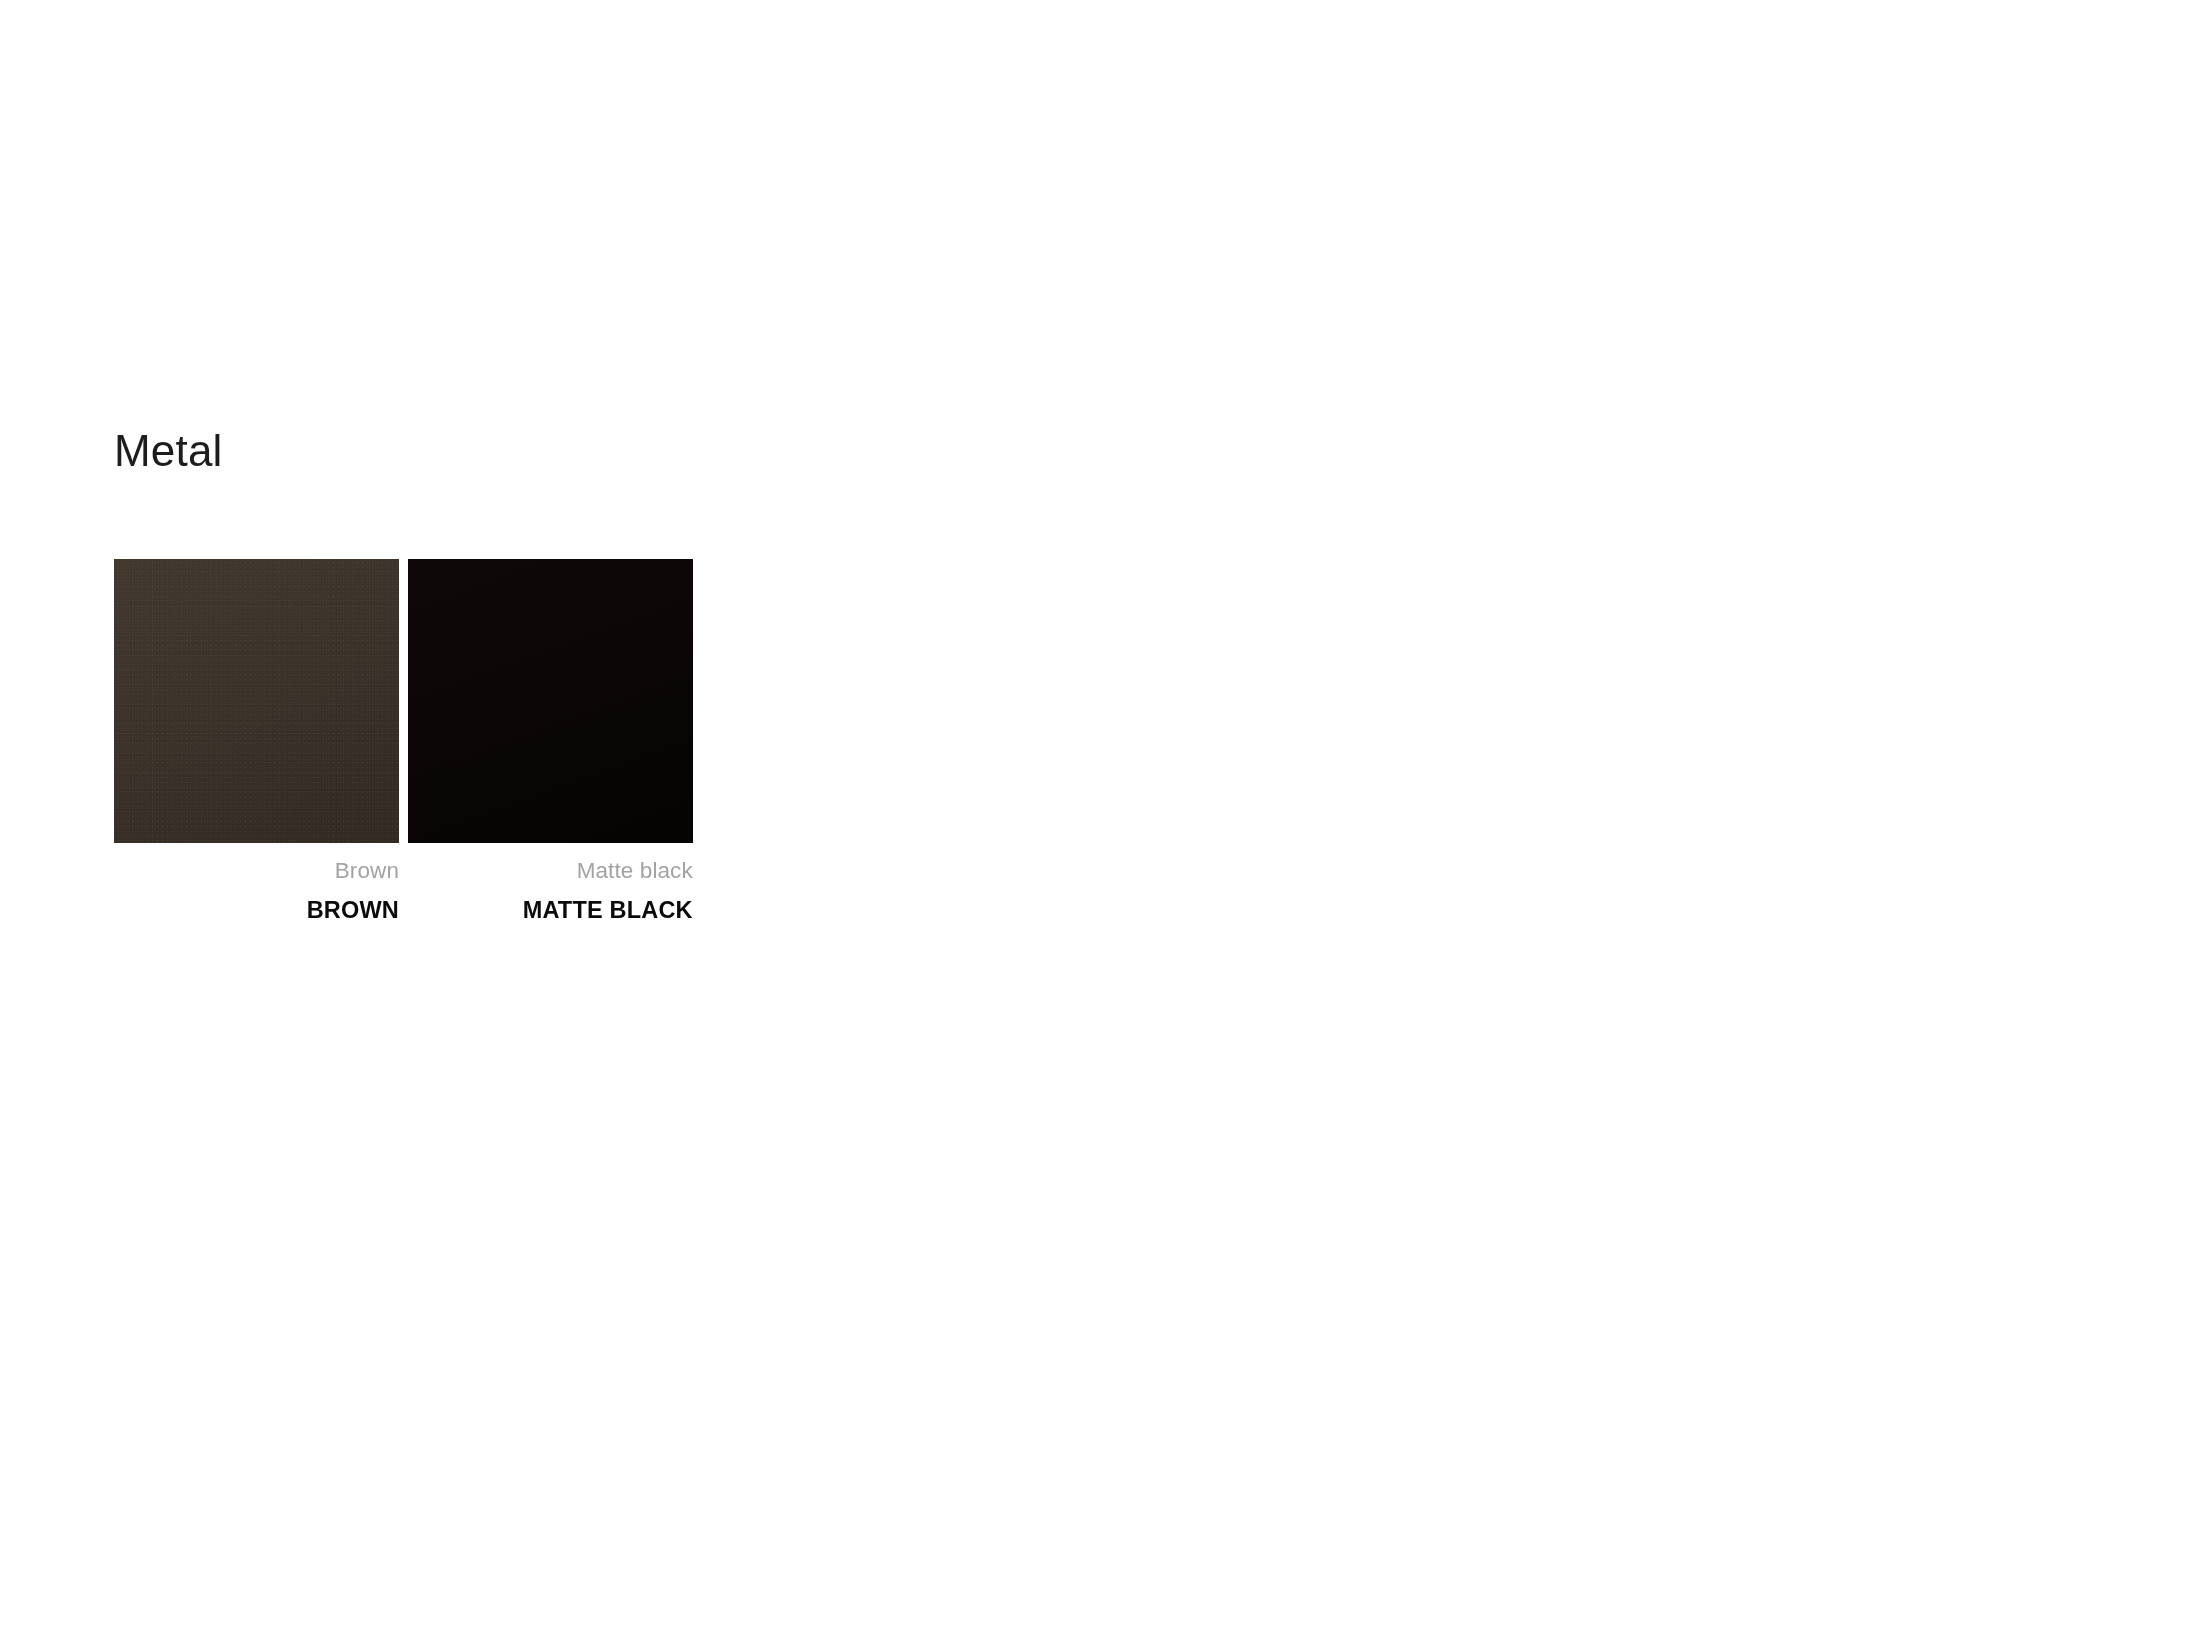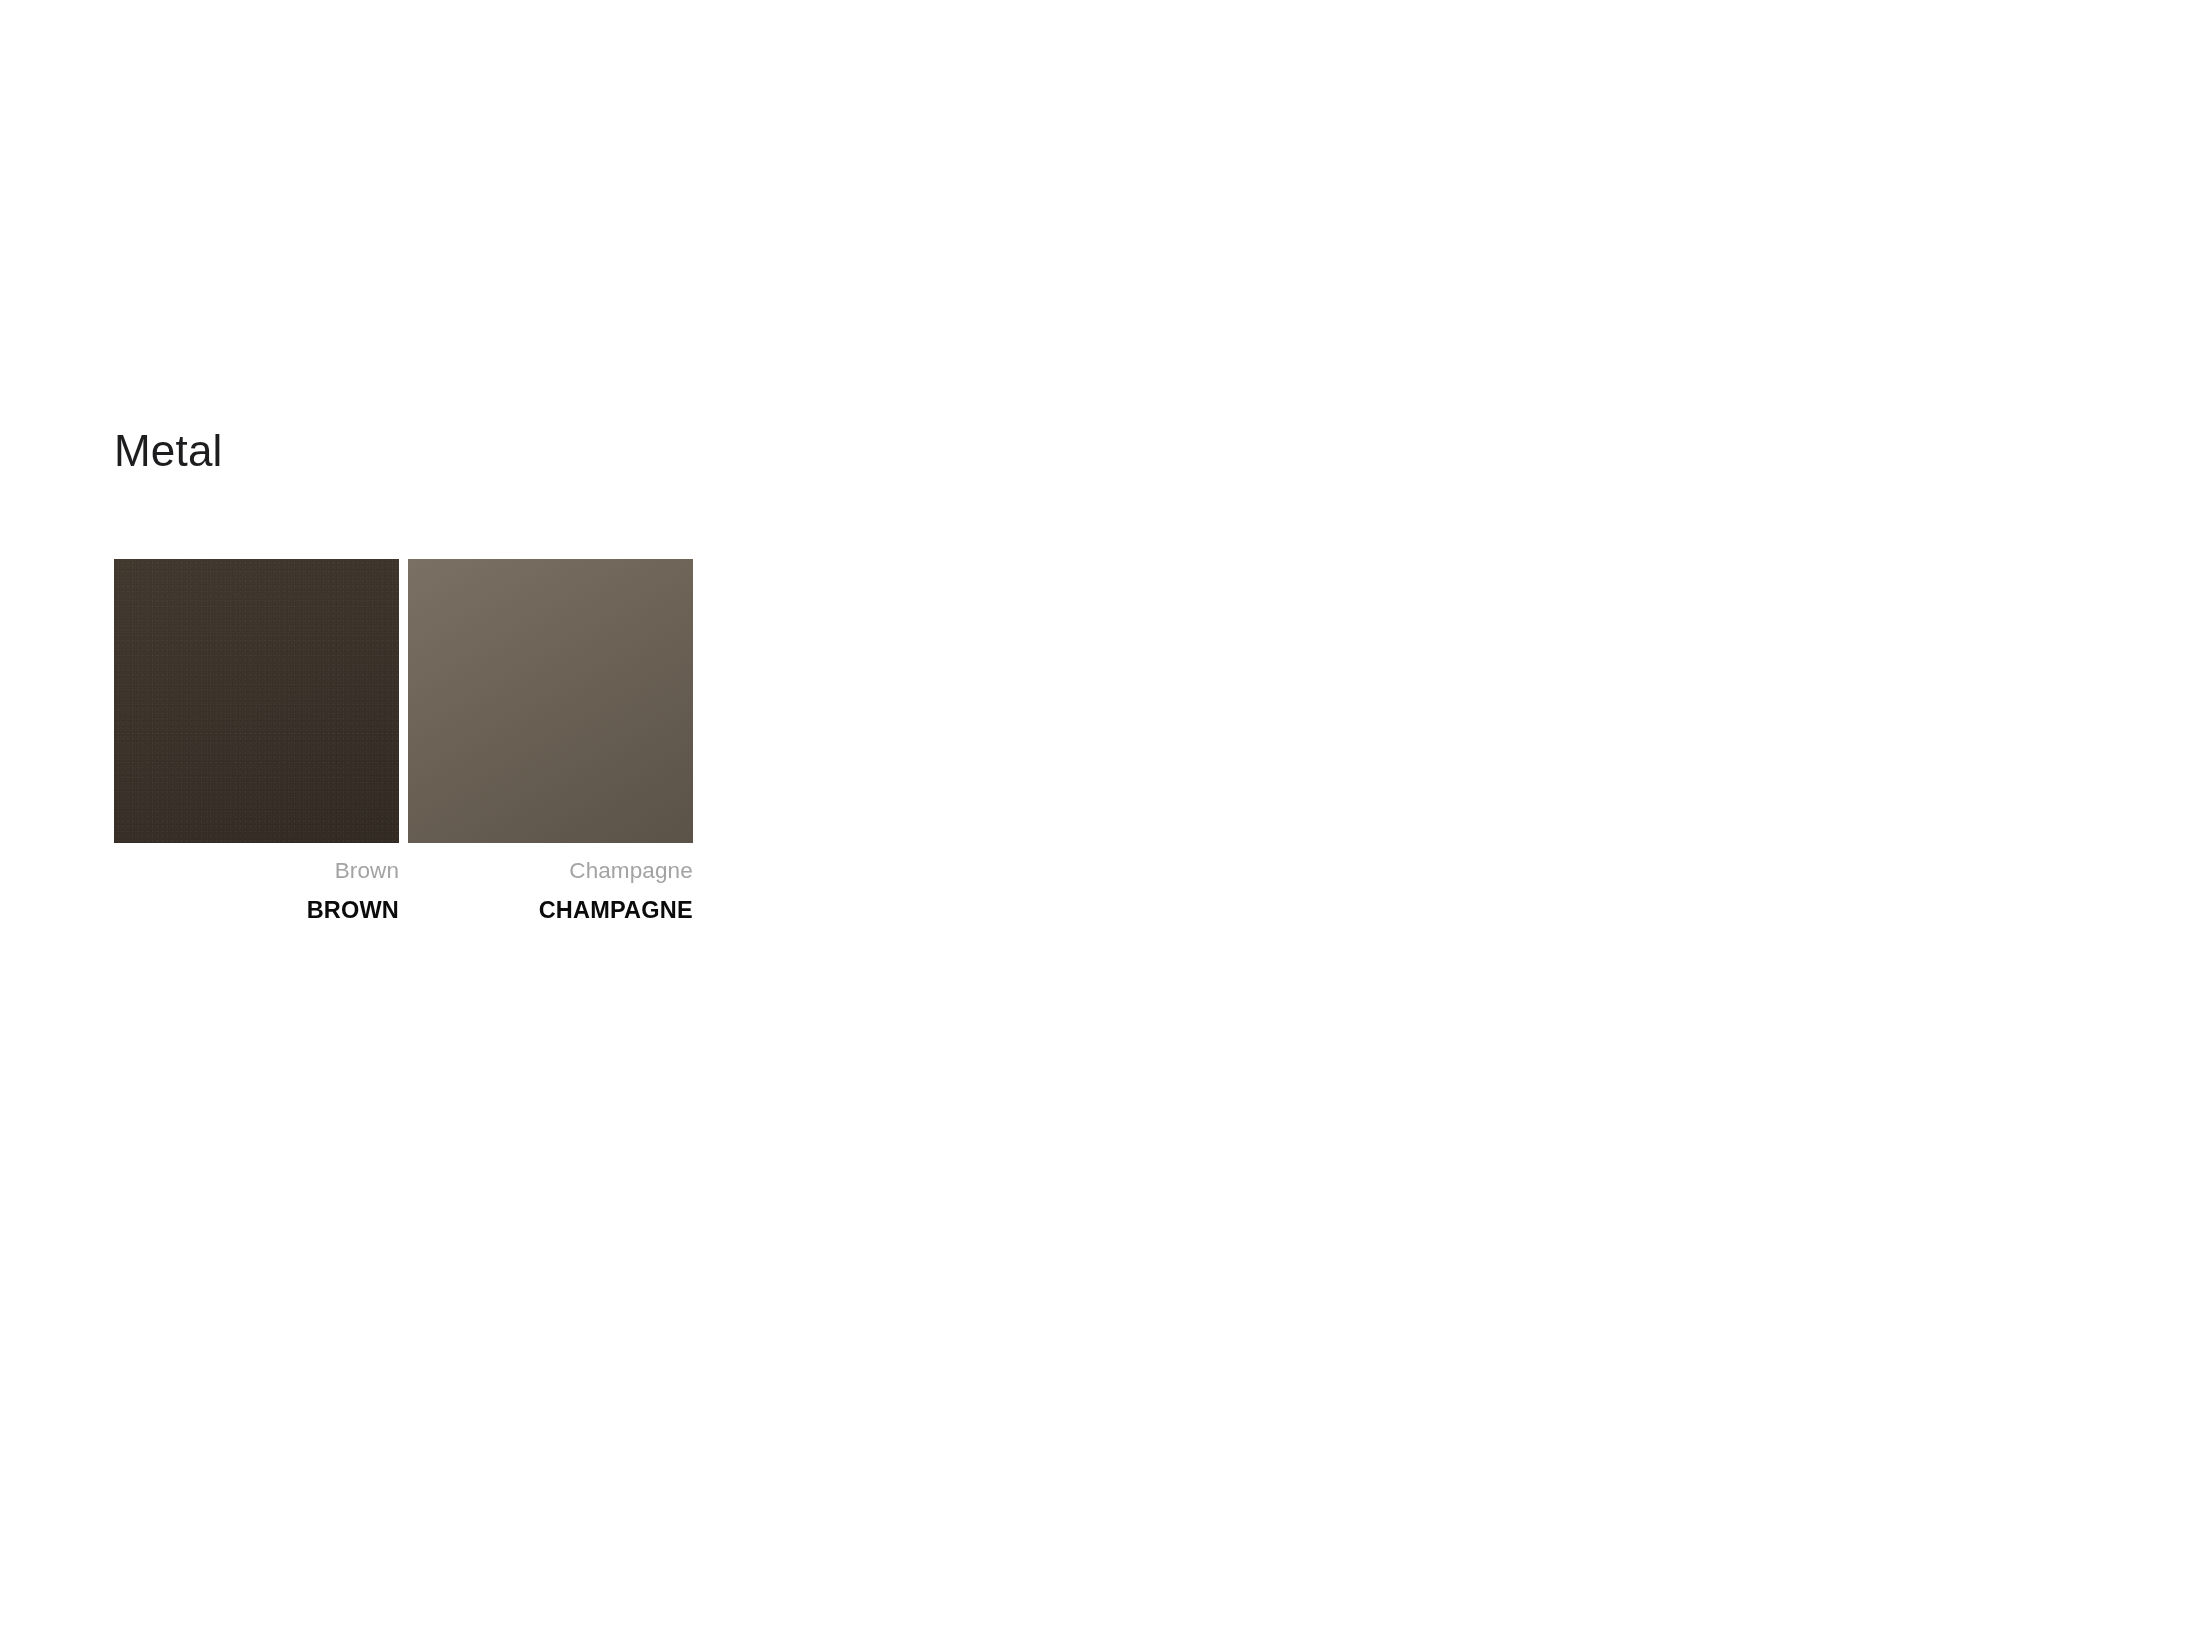--- a/index.html
+++ b/index.html
@@ -120,25 +120,25 @@
   <div id="swatch-row">
 
     <div class="swatch-cell">
       <div class="swatch-chip grain" id="chip-0" style="background: rgb(58, 49, 41);">
         <div class="sheen" id="sheen-0" style="background: linear-gradient(155deg, rgb(70, 60, 49) 0%, rgb(58, 49, 41) 50%, rgb(43, 36, 29) 100%); opacity: 0.6;"></div>
       </div>
       <div class="swatch-caption">Brown</div>
       <div class="swatch-name">BROWN</div>
     </div>
 
+    <div class="swatch-cell">
+      <div class="swatch-chip" id="chip-1" style="background: rgb(10, 6, 5);">
+        <div class="sheen" id="sheen-1" style="background: linear-gradient(160deg, rgb(13, 9, 8) 0%, rgb(6, 4, 3) 100%);"></div>
+      </div>
+      <div class="swatch-caption">Matte black</div>
+      <div class="swatch-name">MATTE BLACK</div>
+    </div>
 
 
-    <div class="swatch-cell">
-      <div class="swatch-chip" id="chip-3" style="background: rgb(108, 98, 86);">
-        <div class="sheen" id="sheen-3" style="background: linear-gradient(150deg, rgb(122, 112, 99) 0%, rgb(108, 98, 86) 45%, rgb(91, 82, 72) 100%);"></div>
-      </div>
-      <div class="swatch-caption">Champagne</div>
-      <div class="swatch-name">CHAMPAGNE</div>
-    </div>
 
   </div>
 </div>
 
 
 </body></html>

